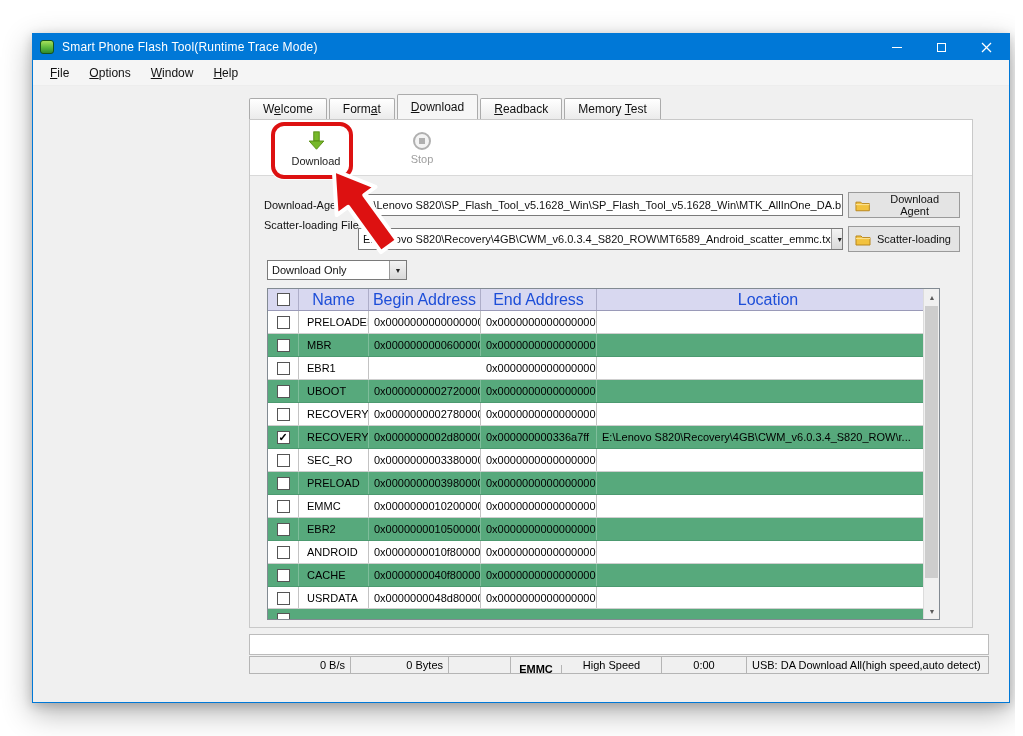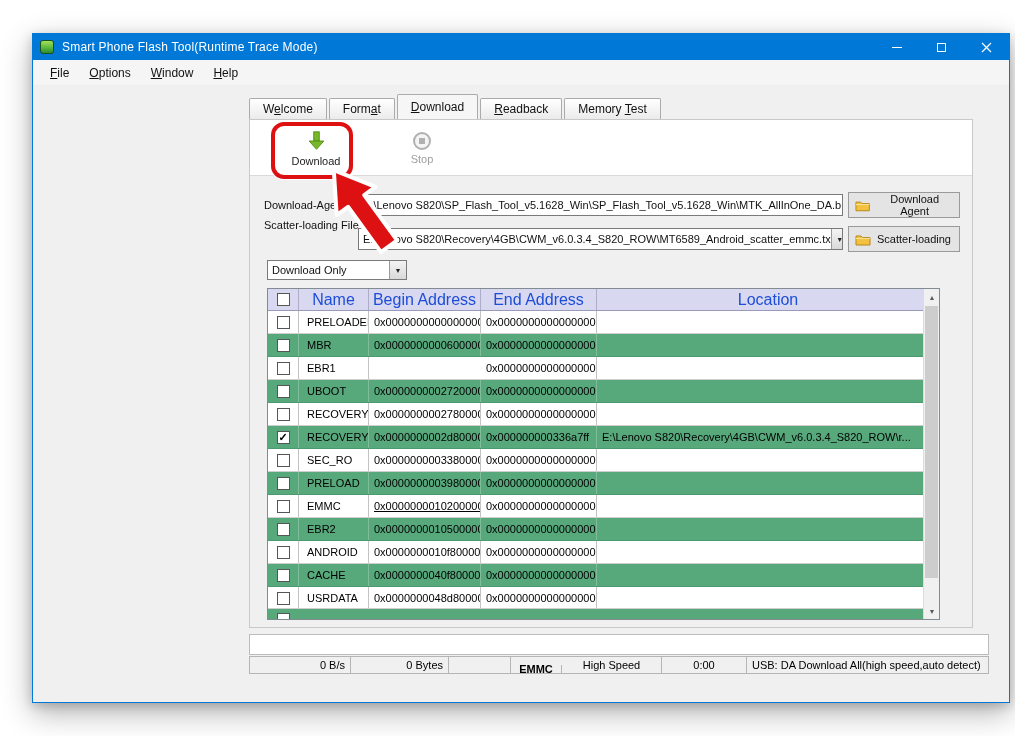--- a/index.html
+++ b/index.html
@@ -278,21 +278,21 @@
               <div class="td name" style="width: 70px;">PRELOAD</div>
               <div class="td begin" style="width: 112px;">0x0000000003980000</div>
               <div class="td end" style="width: 116px;">0x0000000000000000</div>
               <div class="td location" style="width: 326px; flex: 1 1 0%; border-right: none;"></div>
             </div>
             <div class="tr">
               <div class="td cb" style="width: 31px;">
                 <span class="checkbox"></span>
               </div>
               <div class="td name" style="width: 70px;">EMMC</div>
-              <div class="td begin" style="width: 112px; text-decoration: underline;">0x0000000010200000</div>
+              <div class="td begin" style="width: 112px;">0x0000000010200000</div>
               <div class="td end" style="width: 116px;">0x0000000000000000</div>
               <div class="td location" style="width: 326px; flex: 1 1 0%; border-right: none;"></div>
             </div>
             <div class="tr green">
               <div class="td cb" style="width: 31px;">
                 <span class="checkbox"></span>
               </div>
               <div class="td name" style="width: 70px;">EBR2</div>
               <div class="td begin" style="width: 112px;">0x0000000010500000</div>
               <div class="td end" style="width: 116px;">0x0000000000000000</div>

